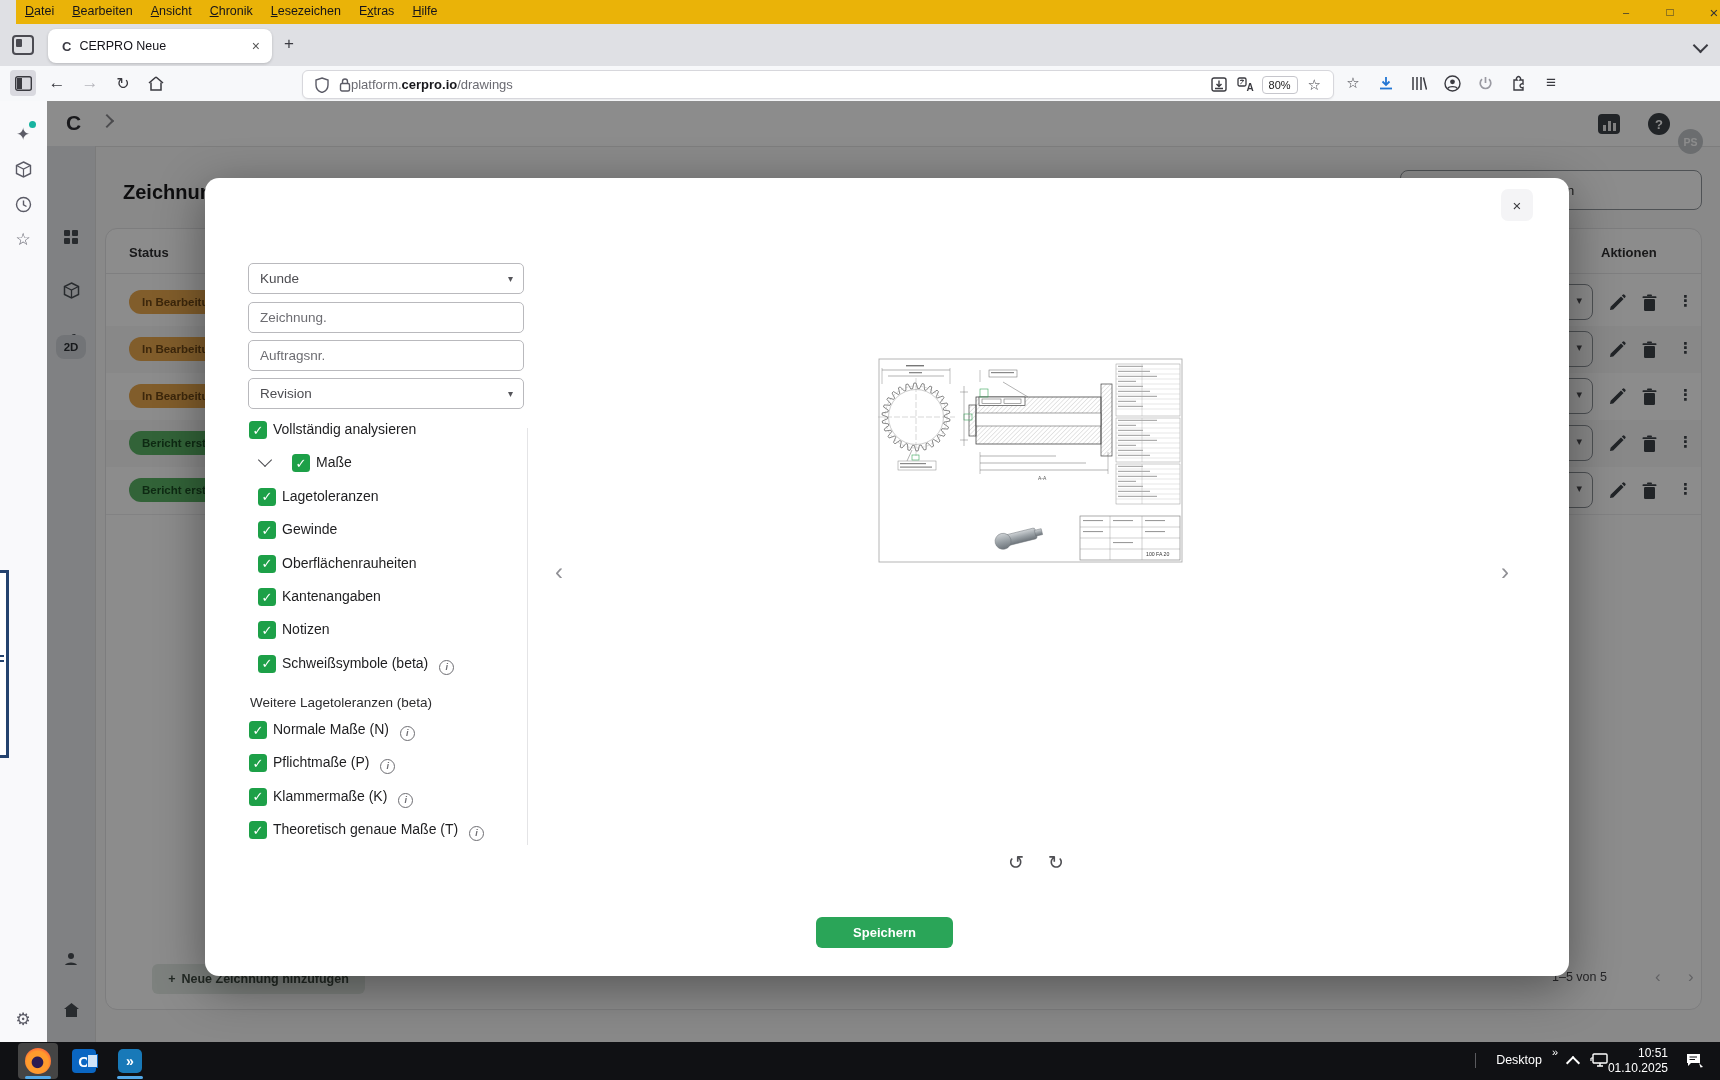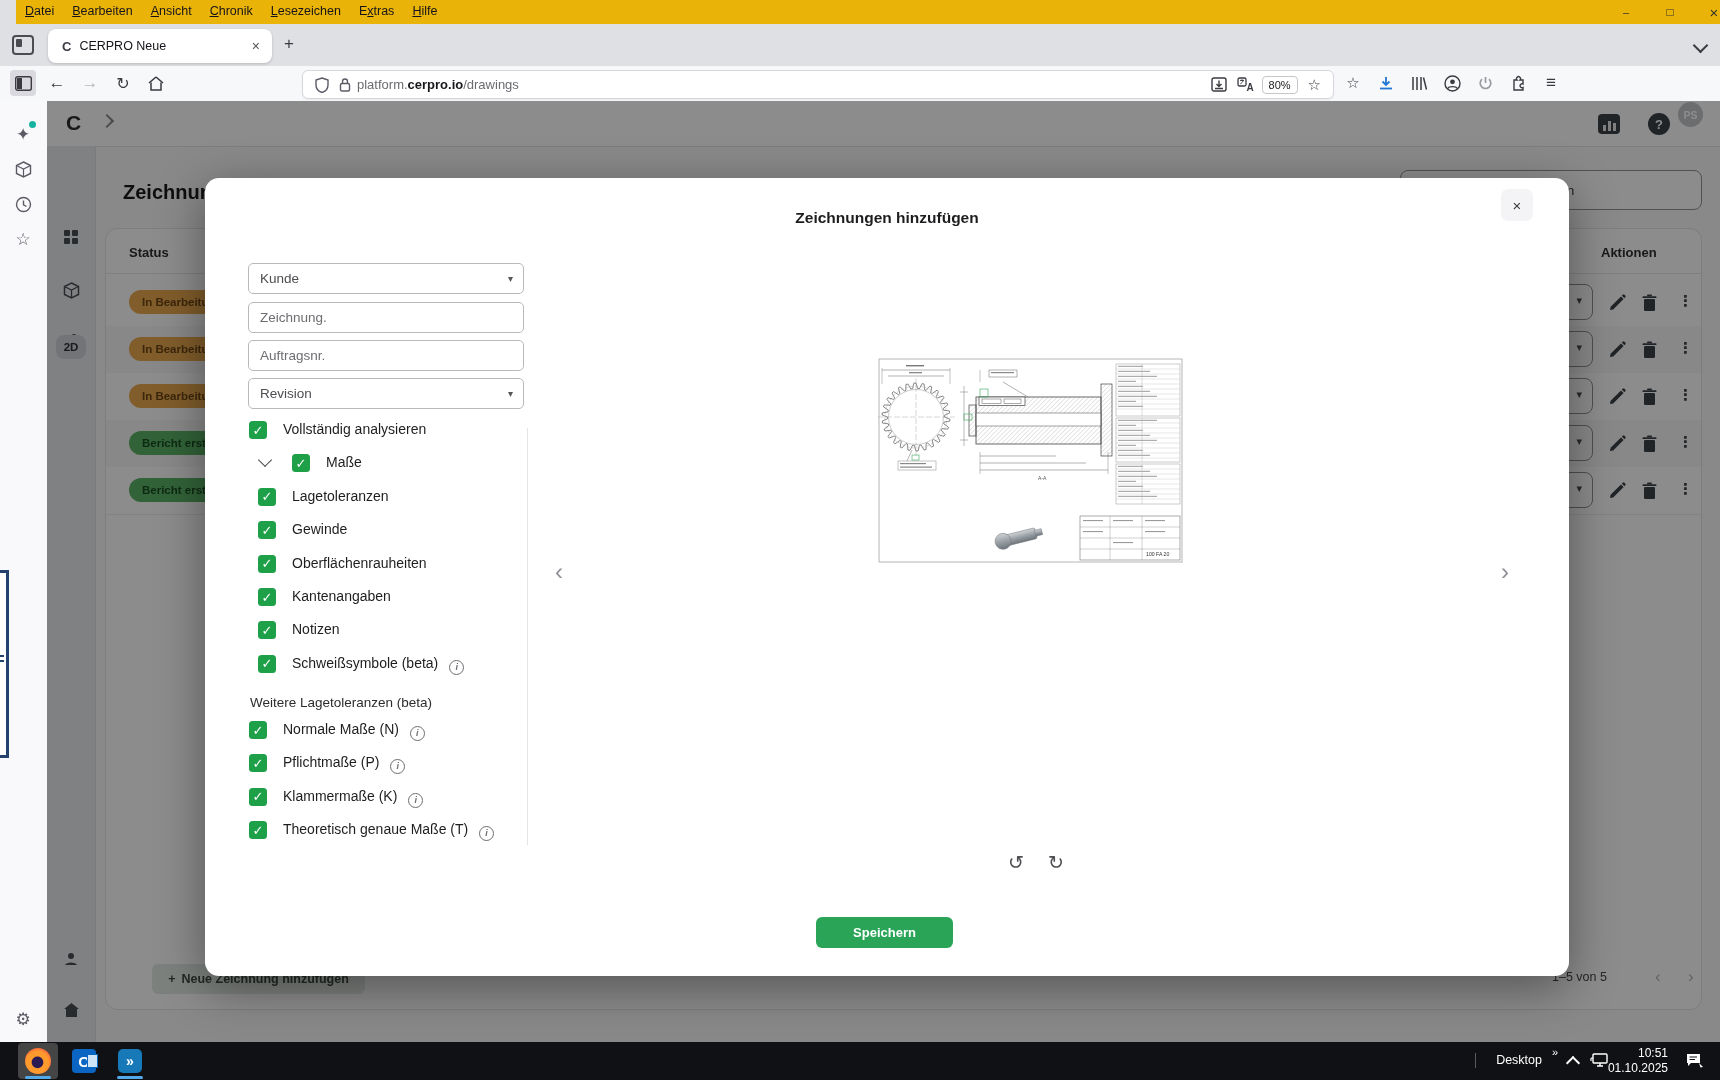--- a/index.html
+++ b/index.html
@@ -17,40 +17,40 @@
   .tab{left:48px;top:5px;width:224px;height:34px;background:#fff;border-radius:8px;
     box-shadow:0 1px 3px rgba(0,0,0,.18);display:flex;align-items:center;padding:0 8px;box-sizing:border-box;}
   .tab-fav{font-weight:bold;font-size:13px;color:#3b3b44;margin:0 8px 0 6px;}
   .tab-title{font-size:12.5px;color:#15141a;flex:1;}
   .tab-close{font-size:14px;color:#555;padding:0 4px;}
   .navbar{left:0;top:66px;width:1720px;height:35px;background:#f7f8fa;border-bottom:1px solid #ccccd2;}
   .nav-ico{position:absolute;top:4px;width:26px;height:26px;display:flex;align-items:center;
     justify-content:center;color:#3a3a40;font-size:15px;border-radius:4px;}
   .urlbar{left:302px;top:4px;width:1030px;height:27px;background:#fff;border:1px solid #d7d7dc;
     border-radius:6px;display:flex;align-items:center;box-shadow:0 1px 2px rgba(0,0,0,.06);}
-  .url-text{font-size:13px;margin-left:6px;}
+  .url-text{font-size:13px;}
   .zoom-pill{border:1px solid #c6c6cc;border-radius:4px;font-size:11px;color:#222;
     padding:2px 6px;background:#fff;}
   
   .fx-strip{left:0;top:101px;width:47px;height:941px;background:#f9f9fb;border-right:1px solid #e3e3e8;}
   .fx-ico{position:absolute;left:12px;width:22px;height:22px;color:#5b5b66;font-size:17px;
     display:flex;align-items:center;justify-content:center;}
   .dot-badge{position:absolute;right:-2px;top:-2px;width:7px;height:7px;border-radius:50%;background:#17b3a0;}
   
   .page{left:47px;top:101px;width:1673px;height:941px;background:#fafafa;overflow:hidden;}
   .app-topbar{left:0;top:0;width:1673px;height:45px;background:#fff;border-bottom:1px solid #e4e4e4;}
   .app-logo{left:19px;top:10px;font-size:21px;font-weight:bold;color:#2e2e33;}
   .crumb-chev{left:55px;top:15px;width:8px;height:8px;border-right:2px solid #8a8a8f;
     border-bottom:2px solid #8a8a8f;transform:rotate(-45deg);}
   .chart-ico{left:1551px;top:13px;width:22px;height:20px;background:#3c4248;border-radius:4px;
     display:flex;align-items:flex-end;justify-content:center;gap:2px;padding-bottom:3px;box-sizing:border-box;}
   .chart-ico i{display:block;width:3px;background:#e8e8e8;}
   .help-ico{left:1601px;top:12px;width:22px;height:22px;border-radius:50%;background:#3c4248;
     color:#fff;font-size:13px;font-weight:bold;display:flex;align-items:center;justify-content:center;}
-  .avatar{left:1631px;top:1px;width:25px;height:25px;border-radius:50%;background:#c3c7cb;
+  .avatar{left:1631px;top:28px;width:25px;height:25px;border-radius:50%;background:#c3c7cb;
     color:#fff;font-size:10.5px;font-weight:bold;display:flex;align-items:center;justify-content:center;}
   .app-sidebar{left:0;top:45px;width:48px;height:896px;background:#eaecef;border-right:1px solid #e0e0e0;}
   .sb-ico{position:absolute;left:13px;width:22px;height:22px;color:#4a4f55;
     display:flex;align-items:center;justify-content:center;font-size:16px;}
   .tile-2d{left:9px;top:189px;width:30px;height:24px;background:#d0d4d9;border-radius:8px;
     font-size:11.5px;font-weight:bold;color:#2b2f33;display:flex;align-items:center;justify-content:center;}
   .page-title{left:76px;top:80px;font-size:20px;font-weight:bold;color:#1b1b1d;}
   .search-input{left:1353px;top:69px;width:302px;height:40px;border:1px solid #90959b;border-radius:8px;
     background:#fff;box-sizing:border-box;font-size:13px;color:#333;display:flex;align-items:center;}
   .card{left:58px;top:127px;width:1597px;height:782px;background:#fff;border:1px solid #e3e3e5;
@@ -76,21 +76,21 @@
     box-shadow:0 12px 48px rgba(0,0,0,.4);}
   .modal-close{right:36px;top:11px;width:32px;height:32px;background:#f4f4f6;border-radius:7px;
     display:flex;align-items:center;justify-content:center;font-size:15px;color:#3a3a3e;}
   .modal-title{left:0;top:31px;width:1364px;text-align:center;font-size:15.5px;font-weight:bold;color:#1d1d1f;}
   .field{left:43px;width:276px;height:31px;border:1px solid #b9b9bd;border-radius:5px;box-sizing:border-box;
     font-size:13.5px;color:#4d4d52;display:flex;align-items:center;padding-left:11px;background:#fff;}
   .field .caret{position:absolute;right:10px;font-size:10px;color:#55555a;}
   .chk-row{position:absolute;left:43px;width:300px;height:24px;display:flex;align-items:center;}
   .chk{width:18px;height:18px;border-radius:3.5px;display:flex;align-items:center;justify-content:center;
     color:#fff;font-size:13px;font-weight:bold;flex:none;}
-  .chk-label{font-size:14px;color:#1e1e20;margin-left:10px;white-space:nowrap;}
+  .chk-label{font-size:14px;color:#1e1e20;white-space:nowrap;}
   .info-ico{display:inline-block;width:13px;height:13px;border:1.3px solid #6e6e73;border-radius:50%;
     color:#6e6e73;font-size:9px;font-weight:bold;text-align:center;line-height:12px;margin-left:7px;
     vertical-align:-2px;font-style:italic;}
   .expander{width:9px;height:9px;border-right:1.8px solid #4c4c50;border-bottom:1.8px solid #4c4c50;
     transform:rotate(45deg);margin:-3px 0 0 6px;flex:none;}
   .group-heading{left:45px;font-size:13.5px;color:#2c2c2e;}
   .v-div{left:322px;top:250px;width:1px;height:417px;background:#e4e4e6;}
   .pdf-name{left:521px;top:87px;width:609px;text-align:center;font-size:13.5px;color:#222;}
   .pdf-page{left:521px;top:105px;width:609px;text-align:center;font-size:12.5px;color:#333;}
   .preview{left:671px;top:178px;width:309px;height:211px;}
@@ -409,21 +409,20 @@
 
   <div class="abs dock-edge">
     <div style="position:absolute;left:0;top:82px;width:4px;height:2px;background:#24426e;"></div>
     <div style="position:absolute;left:0;top:87px;width:4px;height:2px;background:#24426e;"></div>
   </div>
 
   <div class="abs dim"></div>
 
   <div class="abs modal">
     <div class="abs modal-close">×</div>
-    <div class="abs modal-title">Zeichnungen hinzufügen</div>
 
     <div class="abs field" style="top:85px;">
       <span>Kunde</span>
       <span class="caret">▾</span>
     </div>
     <div class="abs field" style="top:124px;">
       <span style="color:#6d6d72;">Zeichnung.</span>
     </div>
     <div class="abs field" style="top:162px;">
       <span style="color:#6d6d72;">Auftragsnr.</span>

